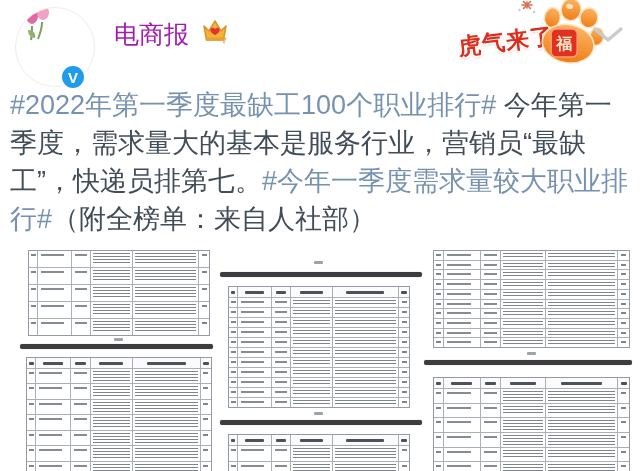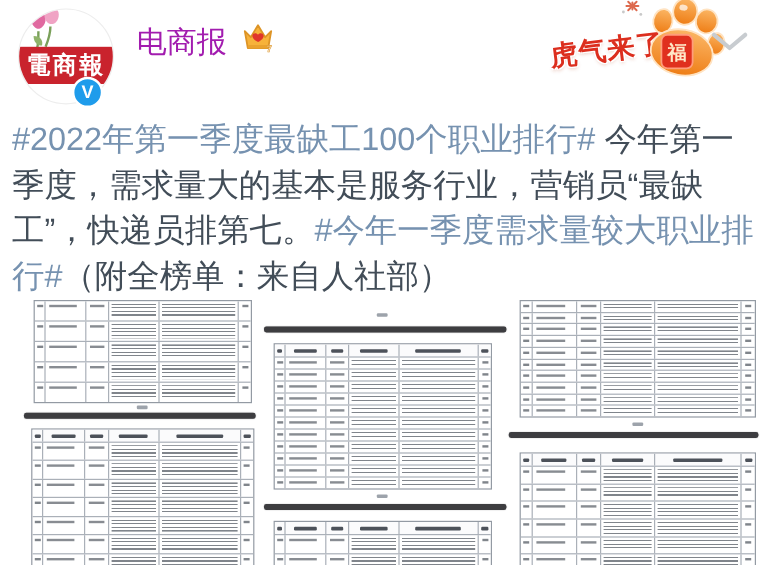--- a/index.html
+++ b/index.html
@@ -24,21 +24,21 @@
 
   .sticker{position:absolute;left:455px;top:0;width:155px;height:66px;cursor:pointer;}
   .sticker-text{position:absolute;left:3px;top:26px;font-size:23px;font-weight:bold;color:#dc2e1e;
           transform:rotate(-7deg);letter-spacing:1px;
           text-shadow:-1px -1px 0 #fff,1px -1px 0 #fff,-1px 1px 0 #fff,1px 1px 0 #fff,0 2px 3px rgba(180,60,20,.25);}
   .paw{position:absolute;left:80px;top:0;}
   .sparkle{position:absolute;left:62px;top:0;}
   .chevron{position:absolute;left:592px;top:26px;cursor:pointer;}
 
   
-  .post-text{position:absolute;left:10px;top:97px;width:622px;margin:0;
+  .post-text{position:absolute;left:10px;top:86px;width:622px;margin:0;
           font-size:27px;line-height:38px;color:#424d58;word-break:break-all;}
   .seg-hashtag{color:#7692b0;cursor:pointer;}
   .seg-plain{color:#424d58;}
 
   
   #collage{position:absolute;inset:0;overflow:hidden;}
   .mini-table{position:absolute;background:#fff;border:1px solid #939aa3;box-sizing:border-box;
           display:flex;flex-direction:column;overflow:hidden;cursor:pointer;}
   .mt-row{display:flex;flex:1 1 0;border-top:1px solid #aab0b8;min-height:0;}
   .mt-row.first{border-top:none;}
@@ -61,21 +61,20 @@
 
   <div class="avatar">
     <div class="avatar-clip">
       <svg class="tulip" width="40" height="38" viewBox="0 0 40 38">
         <path d="M12 20 C12 26 12 30 11 34" stroke="#7aa05a" stroke-width="2" fill="none"></path>
         <path d="M22 16 C22 22 20 28 18 33" stroke="#7aa05a" stroke-width="2" fill="none"></path>
         <path d="M8 24 C14 24 16 28 15 32 C10 32 8 28 8 24Z" fill="#8fb36a"></path>
         <path d="M6 10 C6 4 11 3 12 7 C13 3 18 4 18 10 C18 15 14 18 12 18 C10 18 6 15 6 10Z" fill="#e06aa0"></path>
         <path d="M17 6 C17 1 22 0 23 4 C24 0 29 1 29 6 C29 11 26 14 23 14 C20 14 17 11 17 6Z" fill="#f0a3c4"></path>
       </svg>
-      <div class="avatar-banner">電商報</div>
     </div>
     <div class="v-badge">
       <span>V</span>
     </div>
   </div>
 
   <div class="author">电商报</div>
 
   <svg class="crown" width="30" height="30" viewBox="0 0 30 30">
     <path d="M4 10 L9 15 L15 5 L21 15 L26 10 L23.5 24 L6.5 24 Z" fill="#f7b23a" stroke="#dd9426" stroke-width="1.5" stroke-linejoin="round"></path>

